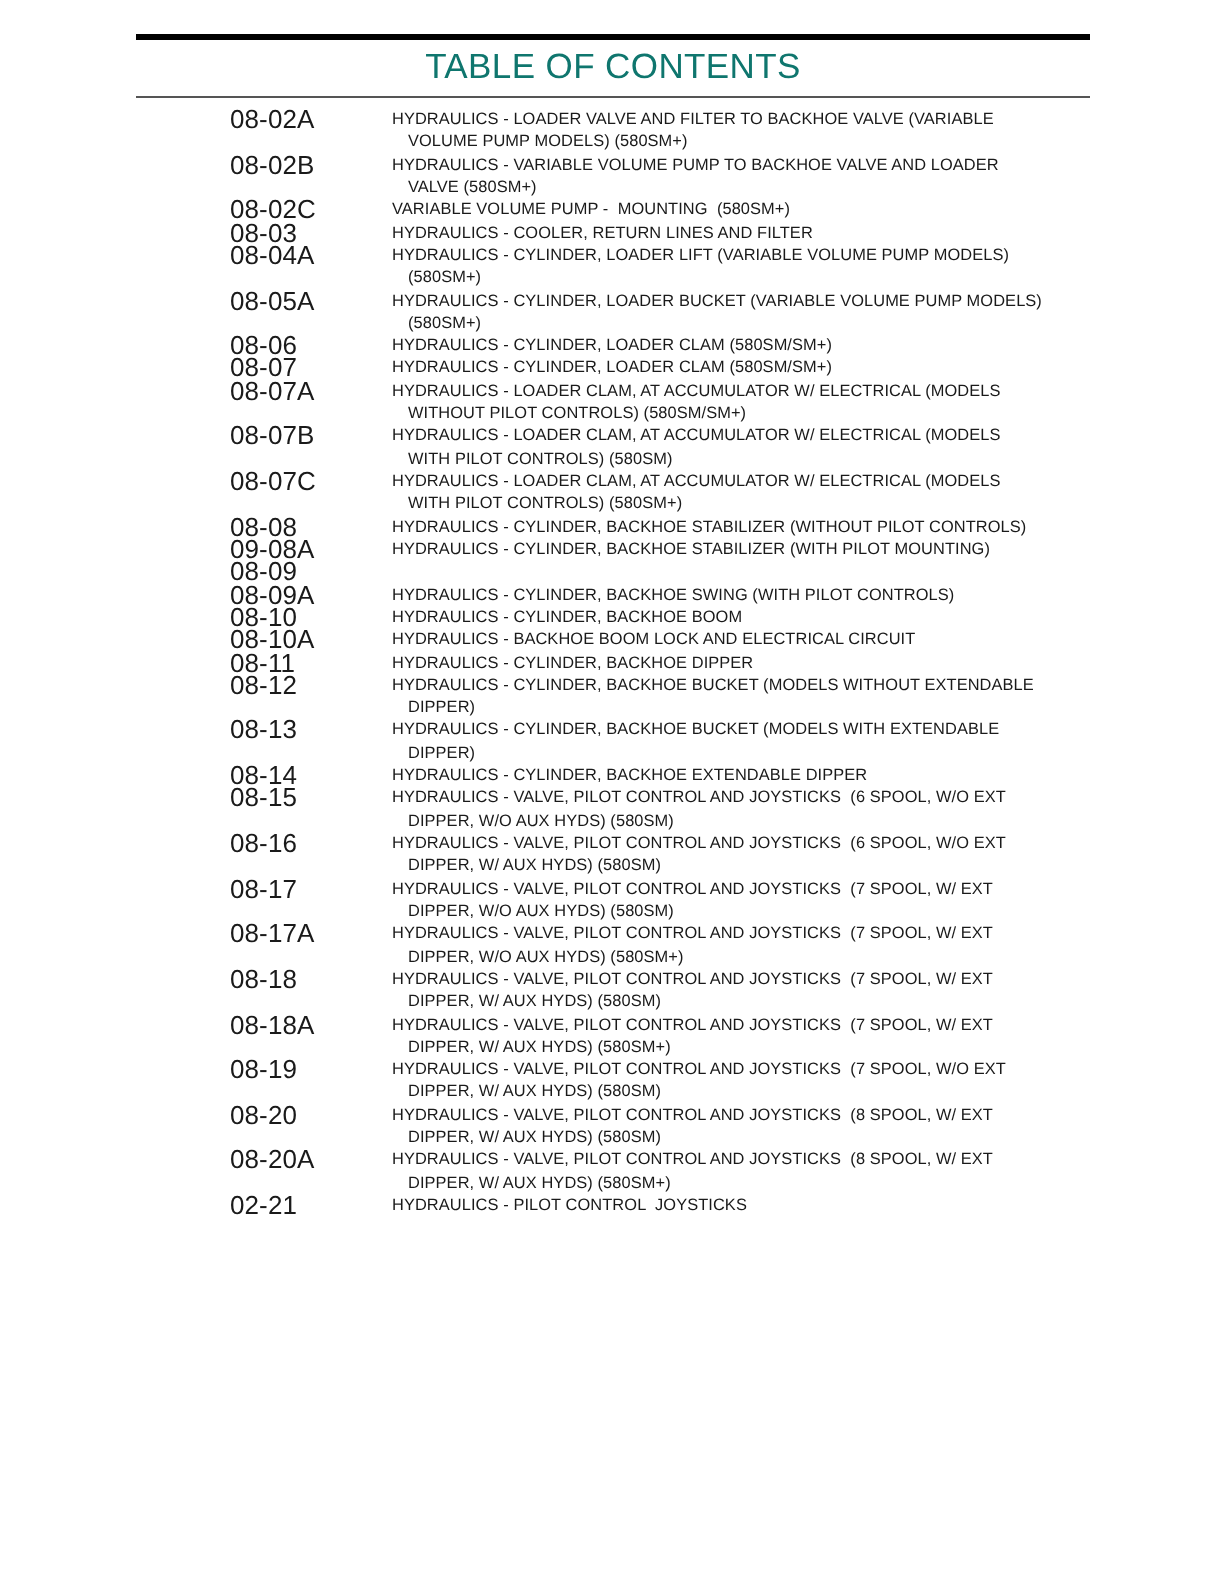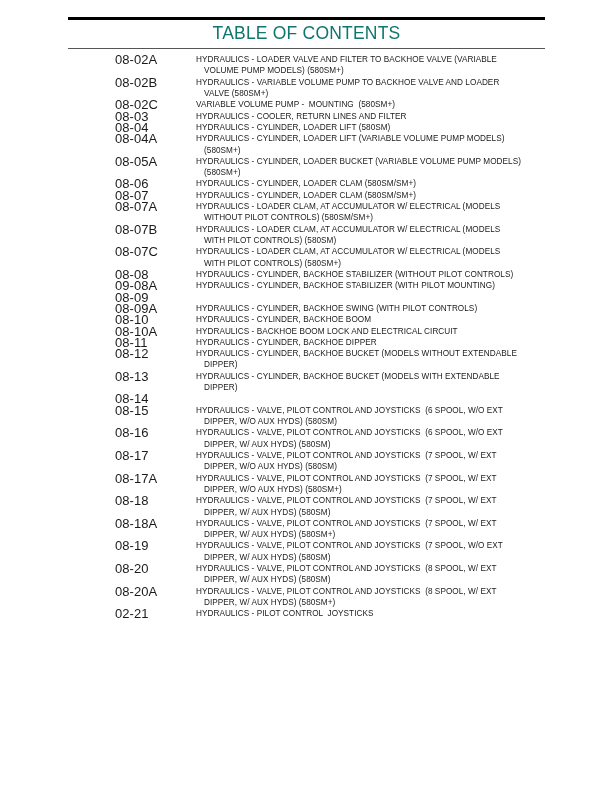--- a/index.html
+++ b/index.html
@@ -125,26 +125,20 @@
         </div>
       </div>
       <div class="toc-entry">
         <div class="entry-row">
           <span class="entry-num">08-03</span>
           <span class="entry-title">HYDRAULICS - COOLER, RETURN LINES AND FILTER</span>
         </div>
       </div>
       <div class="toc-entry">
         <div class="entry-row">
-          <span class="entry-num">08-04</span>
-          <span class="entry-title">HYDRAULICS - CYLINDER, LOADER LIFT (580SM)</span>
-        </div>
-      </div>
-      <div class="toc-entry">
-        <div class="entry-row">
           <span class="entry-num">08-04A</span>
           <span class="entry-title">HYDRAULICS - CYLINDER, LOADER LIFT (VARIABLE VOLUME PUMP MODELS)</span>
         </div>
         <div class="entry-row">
           <span class="entry-title cont">(580SM+)</span>
         </div>
       </div>
       <div class="toc-entry">
         <div class="entry-row">
           <span class="entry-num">08-05A</span>
@@ -248,20 +242,21 @@
           <span class="entry-num">08-13</span>
           <span class="entry-title">HYDRAULICS - CYLINDER, BACKHOE BUCKET (MODELS WITH EXTENDABLE</span>
         </div>
         <div class="entry-row">
           <span class="entry-title cont">DIPPER)</span>
         </div>
       </div>
       <div class="toc-entry">
         <div class="entry-row">
           <span class="entry-num">08-14</span>
+          <span class="entry-title">HYDRAULICS - CYLINDER, BACKHOE EXTENDABLE DIPPER</span>
         </div>
       </div>
       <div class="toc-entry">
         <div class="entry-row">
           <span class="entry-num">08-15</span>
           <span class="entry-title">HYDRAULICS - VALVE, PILOT CONTROL AND JOYSTICKS  (6 SPOOL, W/O EXT</span>
         </div>
         <div class="entry-row">
           <span class="entry-title cont">DIPPER, W/O AUX HYDS) (580SM)</span>
         </div>

